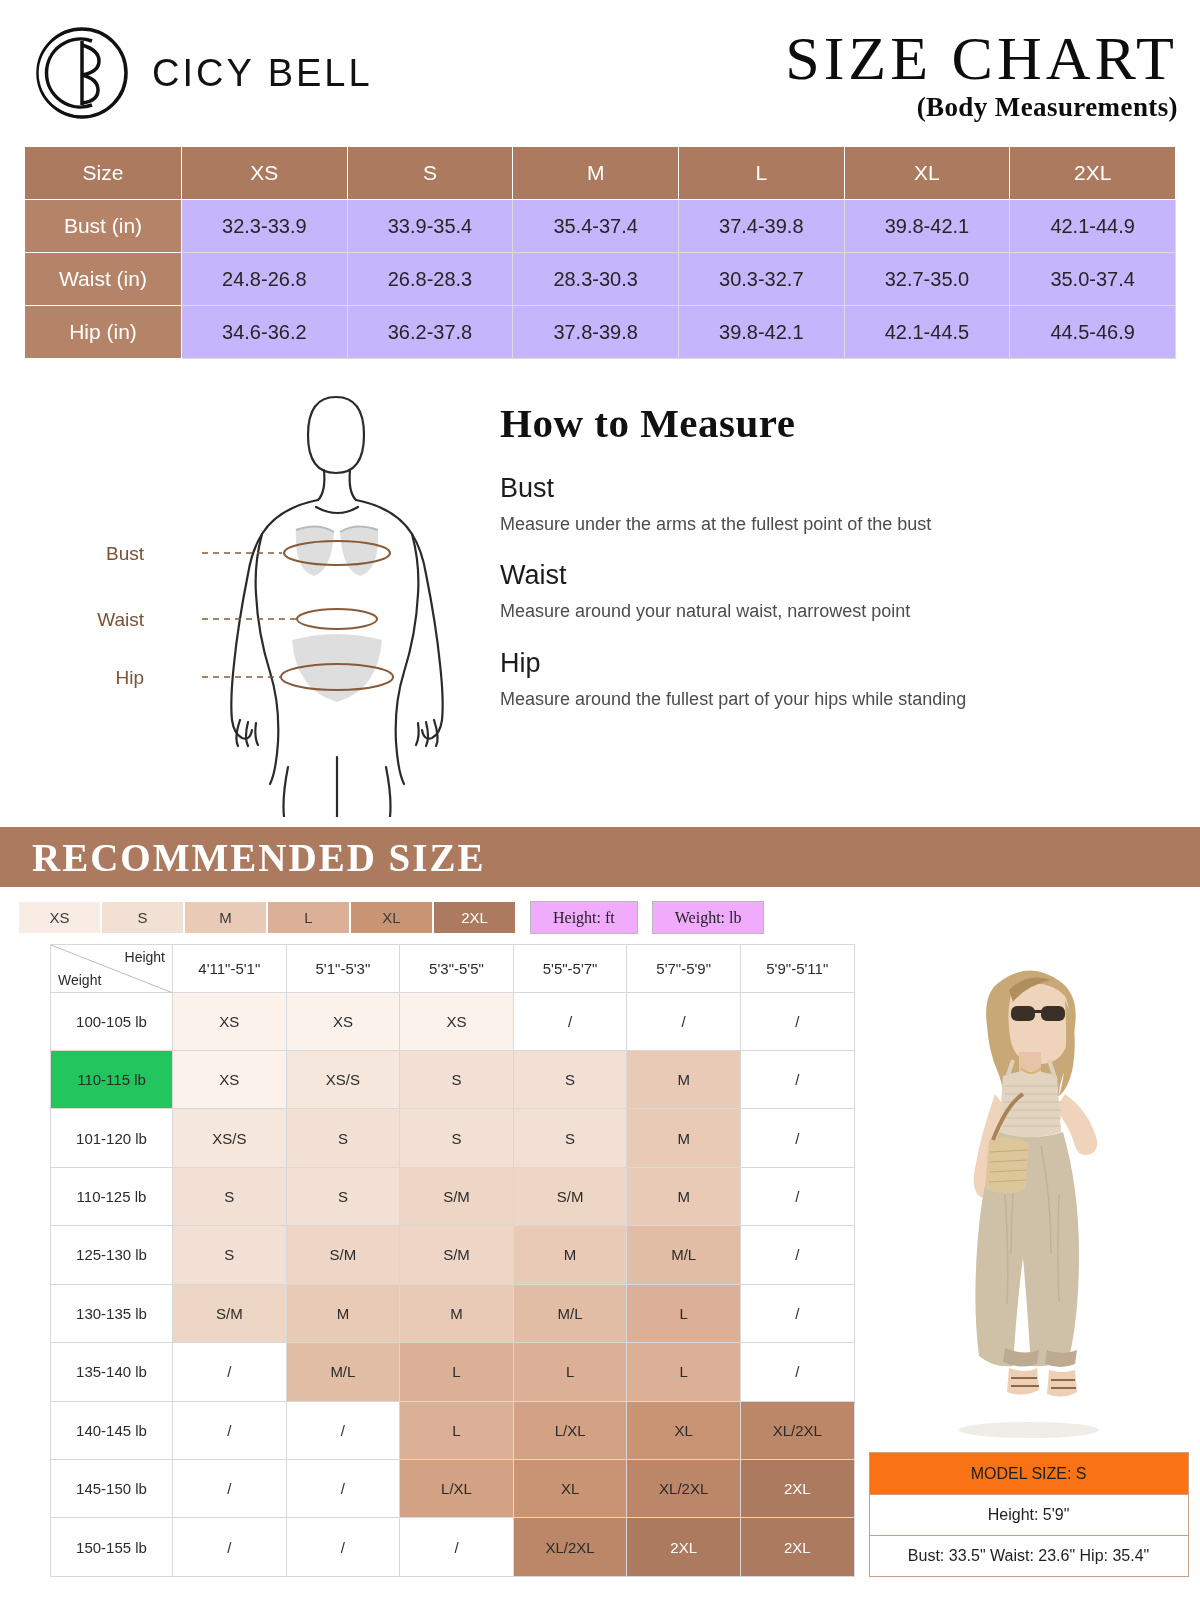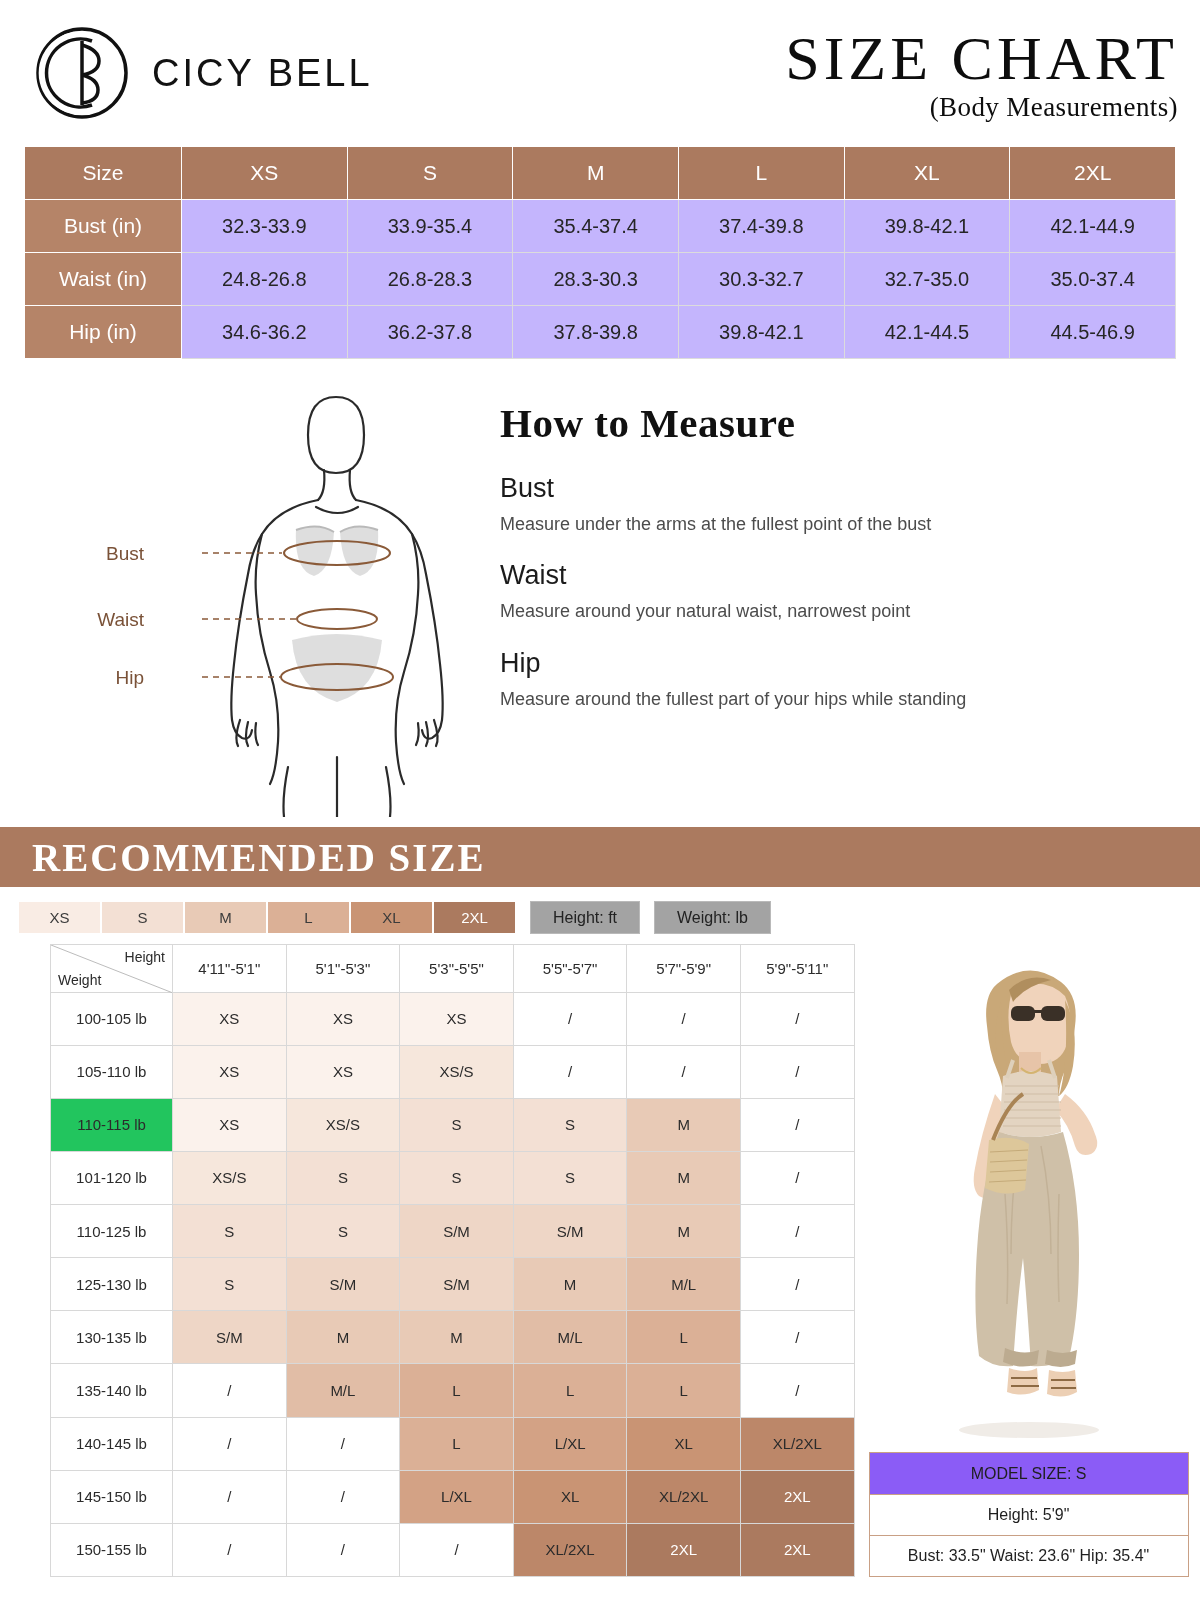--- a/index.html
+++ b/index.html
@@ -35,21 +35,21 @@
   .title-main {
     font-family: "Liberation Serif", serif;
     font-weight: normal;
     font-size: 62px;
     letter-spacing: 4px;
     line-height: 1.02;
     color: #0d0d0d;
   }
   .title-sub {
     font-family: "Liberation Serif", serif;
-    font-weight: normal;
+    font-weight: bold;
     font-size: 27px;
     letter-spacing: 0.4px;
     color: #0d0d0d;
     margin-top: 2px;
   }
 
   
   .meas-table {
     width: 1152px;
     margin: 0 24px;
@@ -148,23 +148,24 @@
     width: 83px; height: 33px;
     display: flex; align-items: center; justify-content: center;
     font-size: 15px; color: #3b3b3b;
     border: 1px solid #ffffff;
   }
   .legend .box {
     height: 33px;
     display: flex; align-items: center; justify-content: center;
     font-size: 16px; color: #222;
     border: 1px solid #b9b9b9;
-    background: #a3a3a3;
+    background: #f0abfc;
     margin-left: 14px;
     padding: 12px 22px;
+    font-family: Liberation Serif, serif;
   }
 
   
   .matrix-area { display: flex; padding: 10px 24px 0 18px; gap: 14px; }
   .matrix {
     border-collapse: collapse;
     table-layout: fixed;
     width: 789px;
     margin-left: 32px;
   }
@@ -200,21 +201,21 @@
     margin-top: 8px;
     border: 1px solid #c9a085;
     width: 320px;
   }
   .model-info .row {
     height: 41px;
     display: flex; align-items: center; justify-content: center;
     font-size: 16px;
     color: #1f1f1f;
   }
-  .model-info .row.head { background: #8b5cf6; font-size: 16px; }
+  .model-info .row.head { background: #f97316; font-size: 16px; }
   .model-info .row.sep { border-top: 1px solid #c9a085; }
 </style>
 </head>
 <body>
 
 <div class="header">
   <div class="brand">
     <span class="brand-mark">
       <svg viewBox="0 0 104 104" width="104" height="104">
         <circle cx="52" cy="52" r="44" fill="none" stroke="#111" stroke-width="3.5"></circle>
@@ -401,29 +402,20 @@
         <tr>
           <th style="background: rgb(255, 255, 255); font-weight: 400;">100-105 lb</th>
           <td style="background: rgb(251, 242, 236);">XS</td>
           <td style="background: rgb(251, 242, 236);">XS</td>
           <td style="background: rgb(251, 242, 236);">XS</td>
           <td style="background: rgb(255, 255, 255);">/</td>
           <td style="background: rgb(255, 255, 255);">/</td>
           <td style="background: rgb(255, 255, 255);">/</td>
         </tr>
         <tr>
-          <th style="background: rgb(255, 255, 255); font-weight: 400;">105-110 lb</th>
-          <td style="background: rgb(251, 242, 236);">XS</td>
-          <td style="background: rgb(251, 242, 236);">XS</td>
-          <td style="background: rgb(246, 231, 220);">XS/S</td>
-          <td style="background: rgb(255, 255, 255);">/</td>
-          <td style="background: rgb(255, 255, 255);">/</td>
-          <td style="background: rgb(255, 255, 255);">/</td>
-        </tr>
-        <tr>
           <th style="background: #22c55e; font-weight: 400;">110-115 lb</th>
           <td style="background: rgb(251, 242, 236);">XS</td>
           <td style="background: rgb(246, 231, 220);">XS/S</td>
           <td style="background: rgb(243, 224, 212);">S</td>
           <td style="background: rgb(243, 224, 212);">S</td>
           <td style="background: rgb(232, 202, 182);">M</td>
           <td style="background: rgb(255, 255, 255);">/</td>
         </tr>
         <tr>
           <th style="background: rgb(255, 255, 255); font-weight: 400;">101-120 lb</th>

